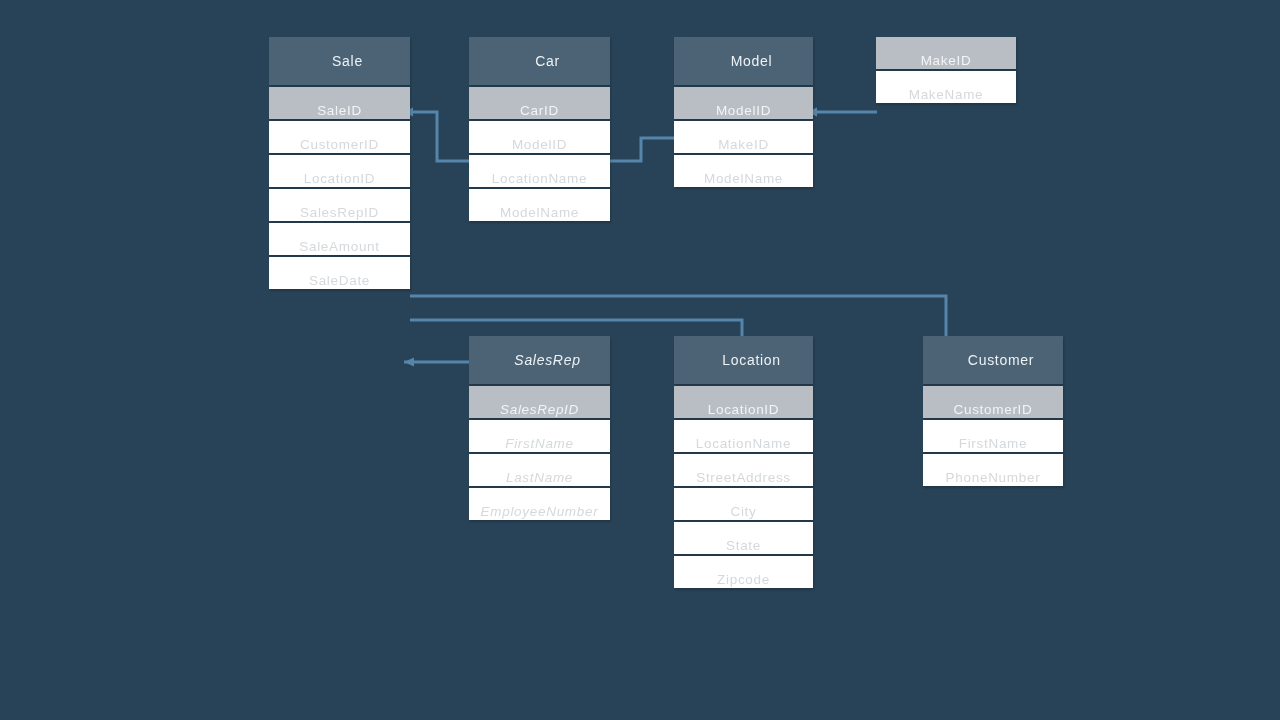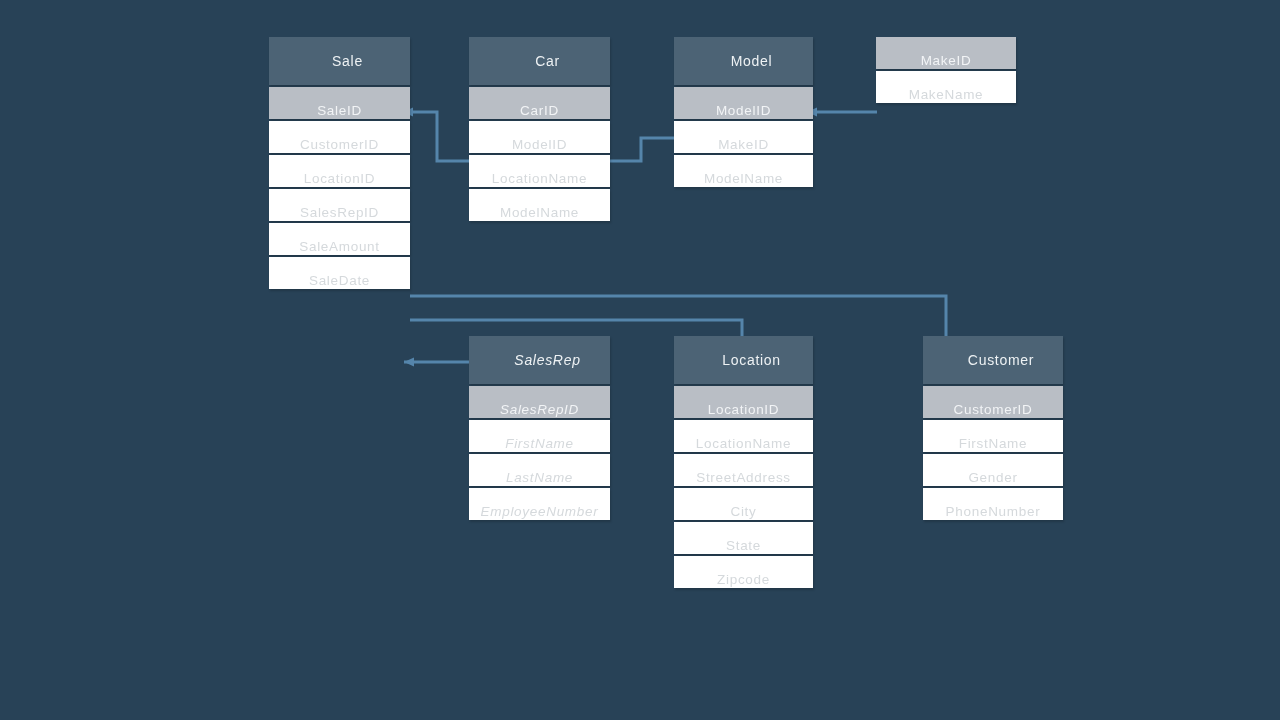--- a/index.html
+++ b/index.html
@@ -111,17 +111,16 @@
         <div class="row">LocationName</div>
         <div class="row">StreetAddress</div>
         <div class="row">City</div>
         <div class="row">State</div>
         <div class="row">Zipcode</div>
       </div>
       <div class="tbl" style="left: 876px; top: 336px; width: 140px; margin-left: 47px;">
         <div class="hdr">Customer</div>
         <div class="row key">CustomerID</div>
         <div class="row">FirstName</div>
-        <div class="row">Gender</div>
         <div class="row">PhoneNumber</div>
       </div>
     </div>
 </div>
 
 </body></html>

